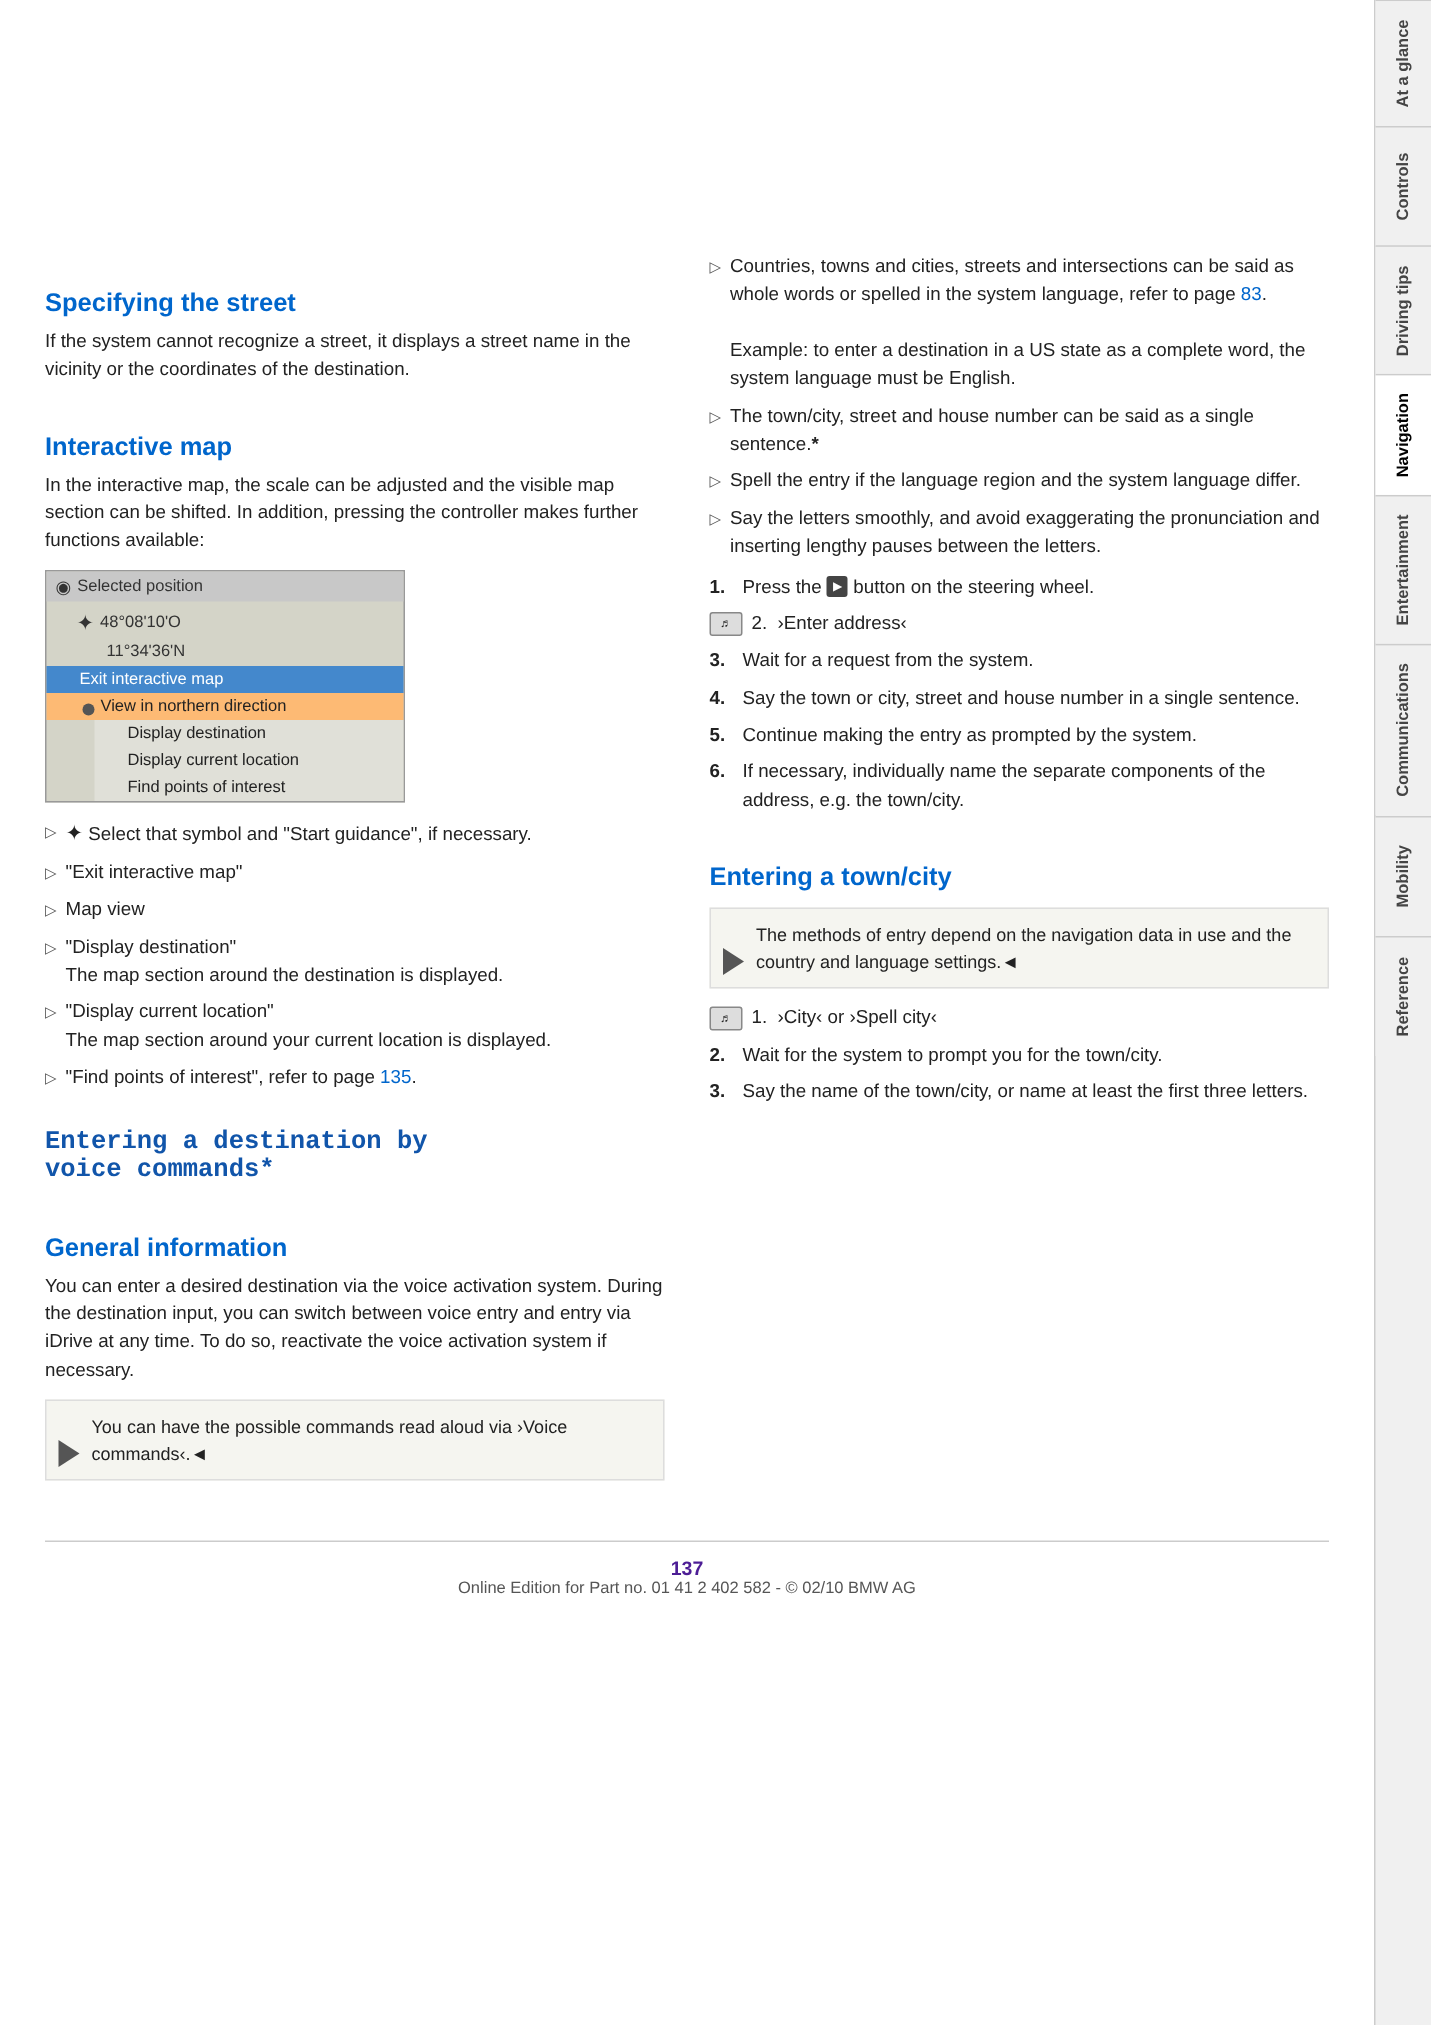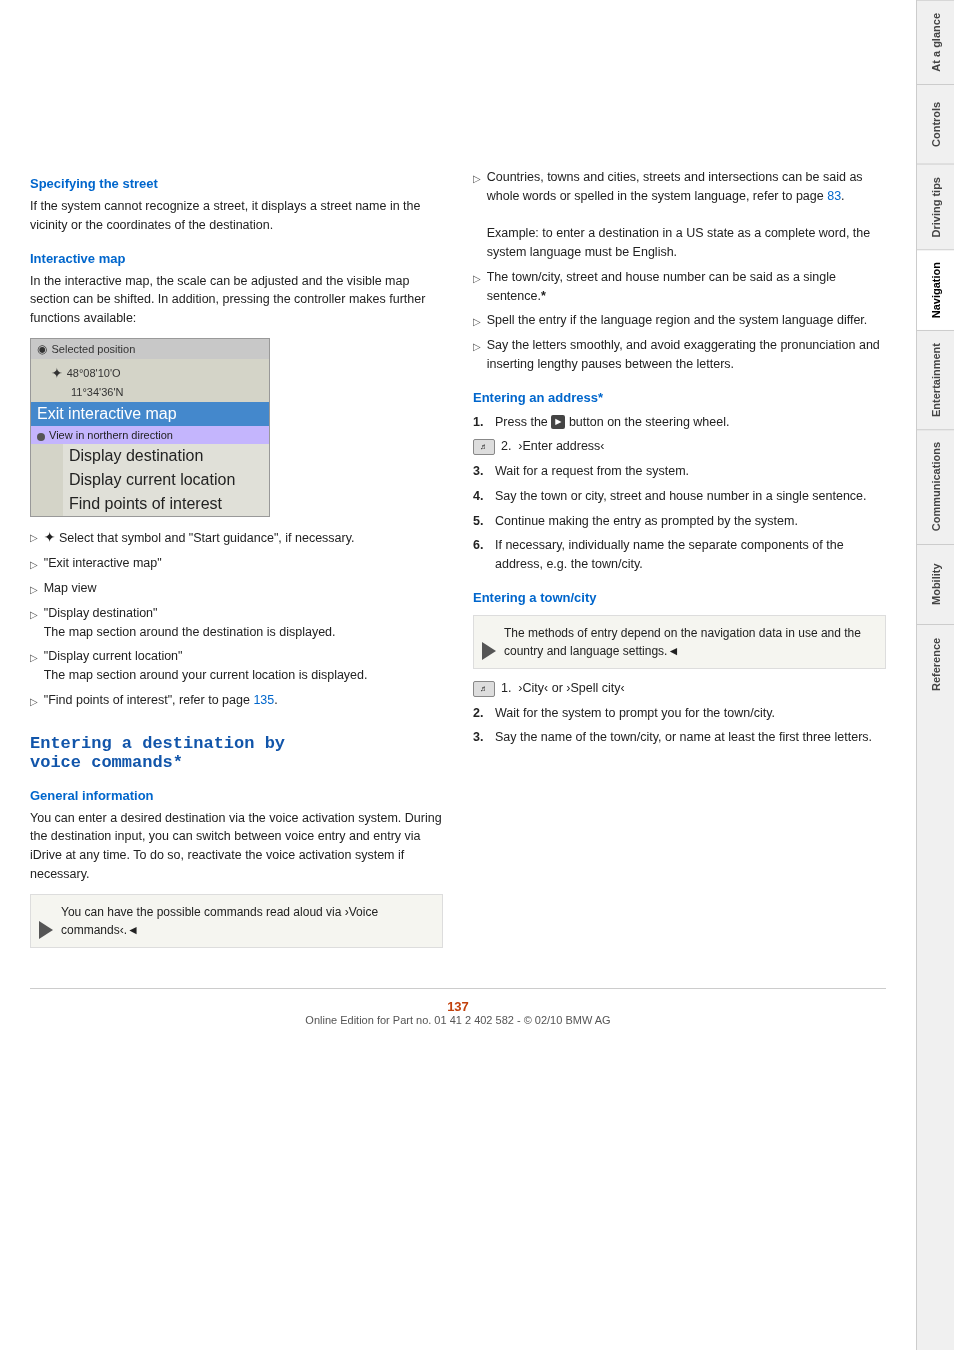--- a/index.html
+++ b/index.html
@@ -73,23 +73,23 @@
 
     .col-right {
       flex: 1;
       max-width: 420px;
     }
 
     
     .section-title {
       color: #0066cc;
       font-weight: bold;
-      font-size: 13px;
+      font-size: 17px;
       margin-bottom: 6px;
-      margin-top: 16px;
+      margin-top: 32px;
     }
 
     p {
       font-size: 12.5px;
       line-height: 1.5;
       margin-bottom: 8px;
       color: #222;
     }
 
     
@@ -112,22 +112,22 @@
     }
 
     .map-coords {
       padding: 4px 6px 2px 20px;
       font-size: 11px;
       color: #333;
       line-height: 1.5;
     }
 
     .map-menu-item {
-      padding: 3px 6px;
-      font-size: 16px;
+      padding: 3px 22px;
+      font-size: 11px;
       color: #fff;
       cursor: pointer;
     }
 
     .map-menu-item.highlighted {
       background: #4488cc;
     }
 
     .map-menu-item.normal {
       color: #222;
@@ -220,21 +220,21 @@
       margin-top: 30px;
       padding-top: 10px;
       border-top: 1px solid #ccc;
       font-size: 11px;
       color: #555;
     }
 
     .page-number {
       font-size: 13px;
       font-weight: bold;
-      color: #c2410c;
+      color: #4c1d95;
     }
 
     
     .top-image-area {
       height: 140px;
       display: flex;
       align-items: center;
       justify-content: center;
     }
 
@@ -284,21 +284,21 @@
             <span>Selected position</span>
           </div>
           <div class="map-coords">
             <div style="display:flex; align-items:center; gap:4px;">
               <span style="font-size:14px;">✦</span>
               <span>48°08'10'O</span>
             </div>
             <div style="padding-left:20px;">11°34'36'N</div>
           </div>
           <div class="map-menu-item highlighted">Exit interactive map</div>
-          <div style="display:flex; align-items:flex-end; gap:4px; padding:3px 6px; background:#c4b5fd; font-size:11px;">
+          <div style="display:flex; align-items:flex-end; gap:4px; padding:3px 24px; background:#fdba74; font-size:11px;">
             <span style="width:8px;height:8px;background:#555;border-radius:50%;display:inline-block;"></span>
             <span>View in northern direction</span>
           </div>
           <div class="map-menu-item normal">Display destination</div>
           <div class="map-menu-item normal">Display current location</div>
           <div class="map-menu-item normal">Find points of interest</div>
         </div>
 
         <ul class="bullet-list">
           <li>
@@ -354,21 +354,20 @@
           <li>
             <span class="bullet-triangle">▷</span>
             <span>Spell the entry if the language region and the system language differ.</span>
           </li>
           <li>
             <span class="bullet-triangle">▷</span>
             <span>Say the letters smoothly, and avoid exaggerating the pronunciation and inserting lengthy pauses between the letters.</span>
           </li>
         </ul>
 
-        <div class="section-title">Entering an address*</div>
 
         <ol class="numbered-list">
           <li>
             <span class="num-label">1.</span>
             <span>Press the <span class="inline-btn">▶</span> button on the steering wheel.</span>
           </li>
           <li>
             <span style="display:inline-flex;align-items:center;justify-content:center;width:22px;height:16px;border:1px solid #888;border-radius:2px;font-size:8px;background:#ddd;flex-shrink:0;margin-top:2px;">♬</span>
             <span>2. &nbsp;›Enter address‹</span>
           </li>

